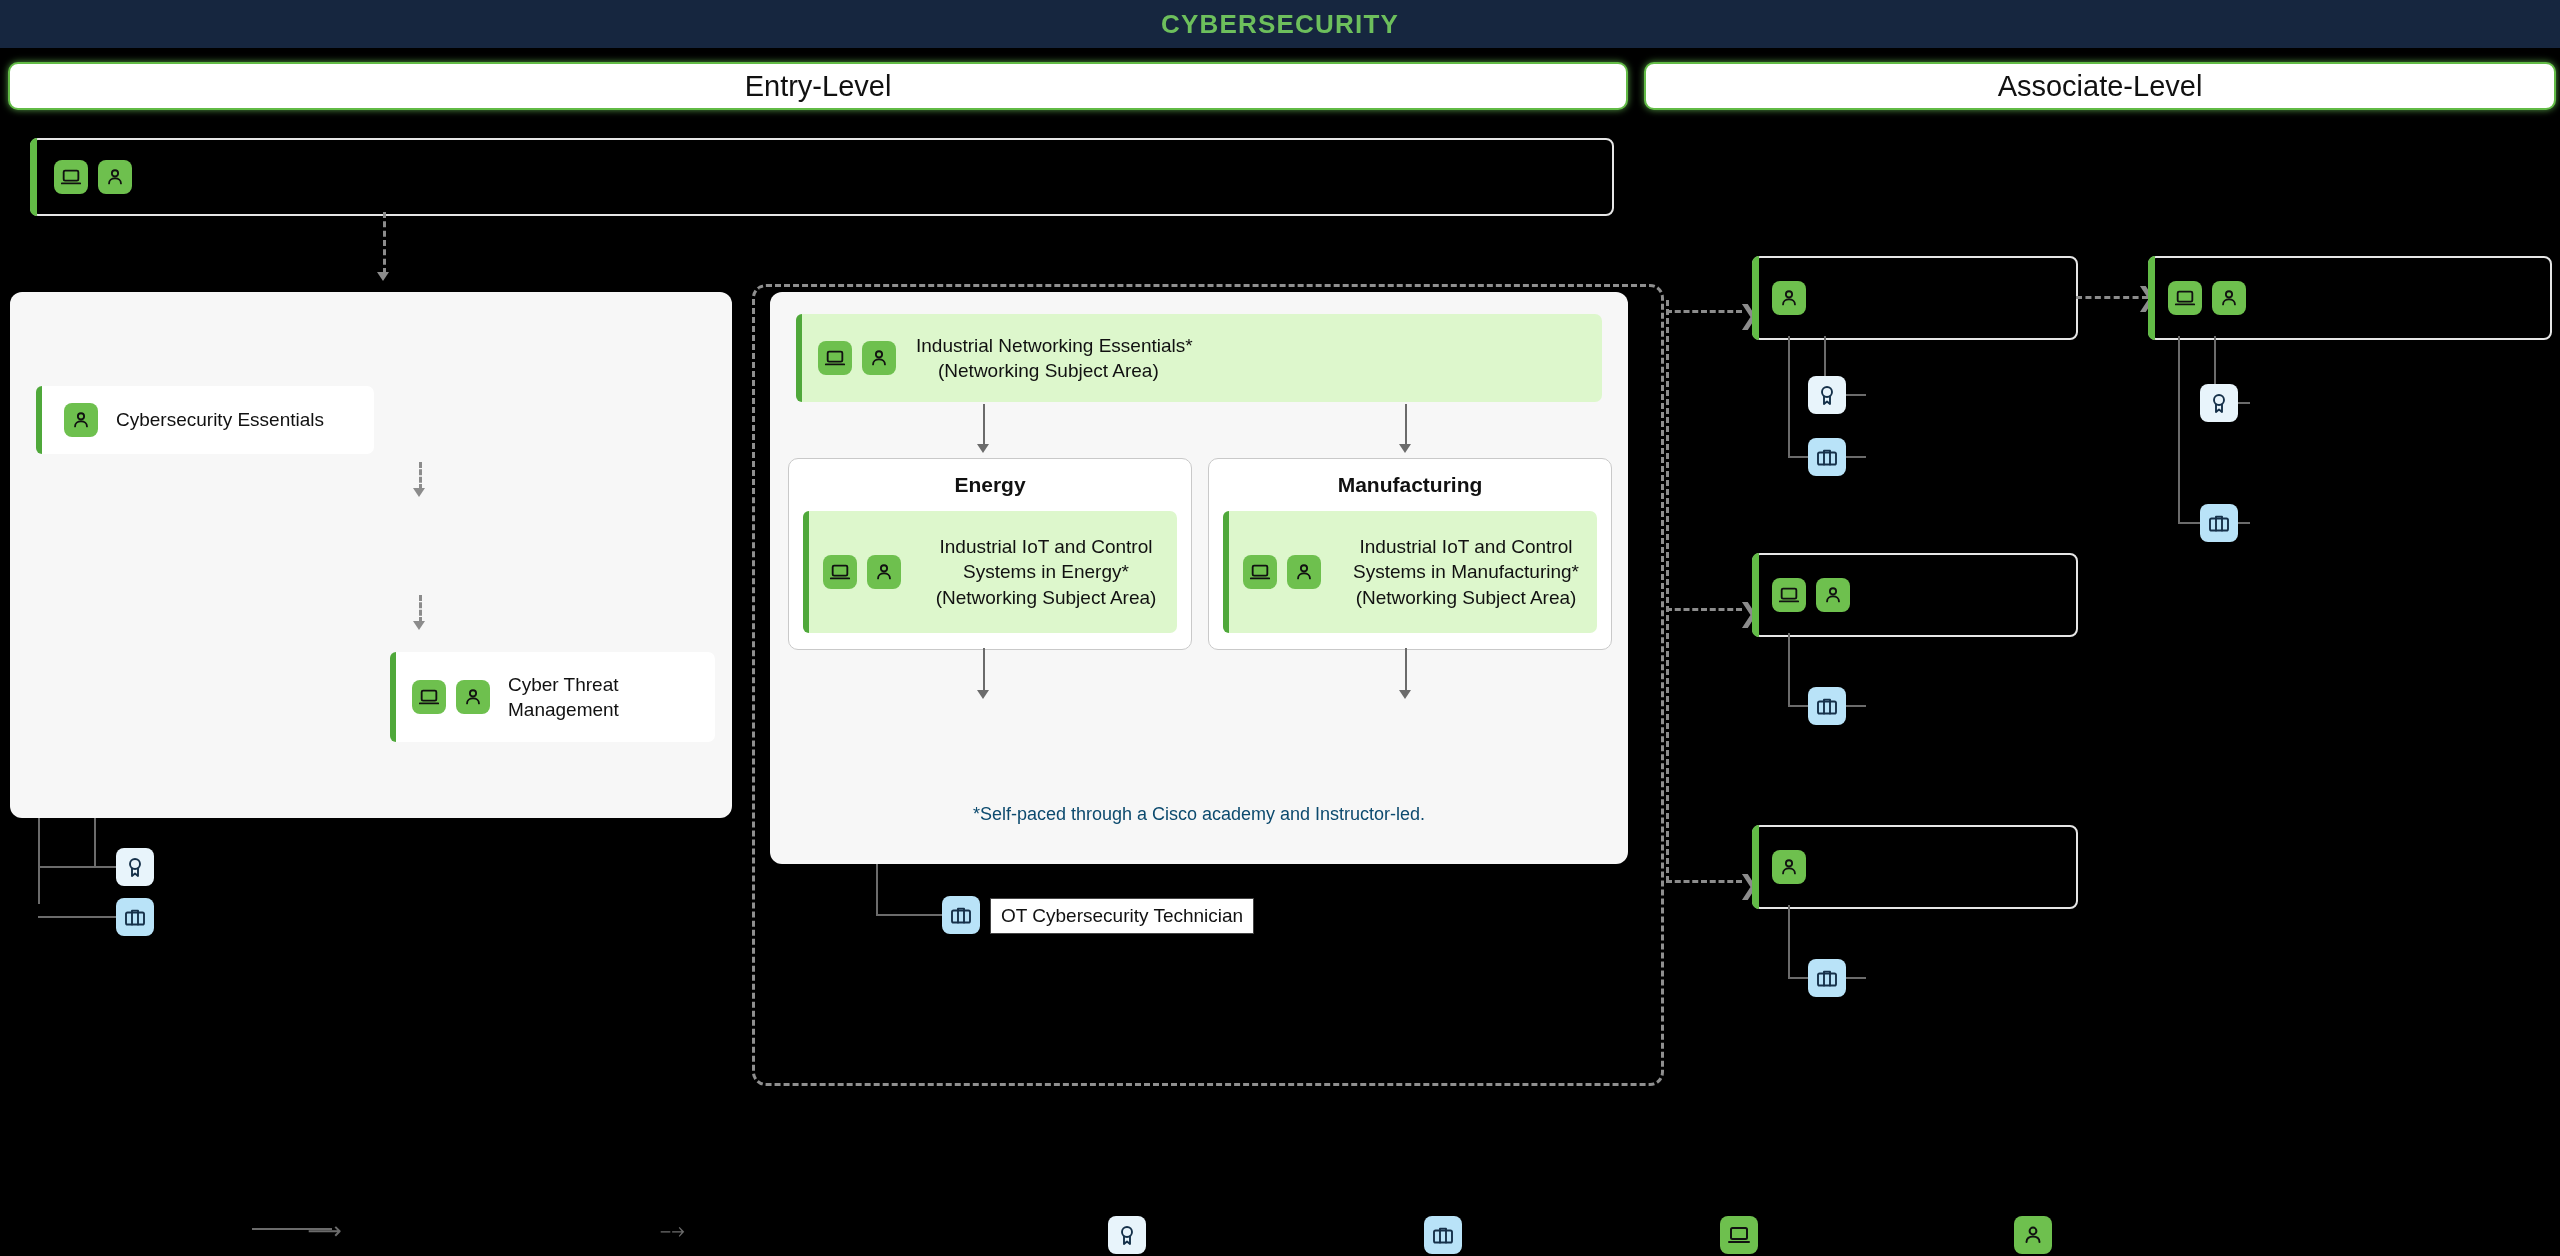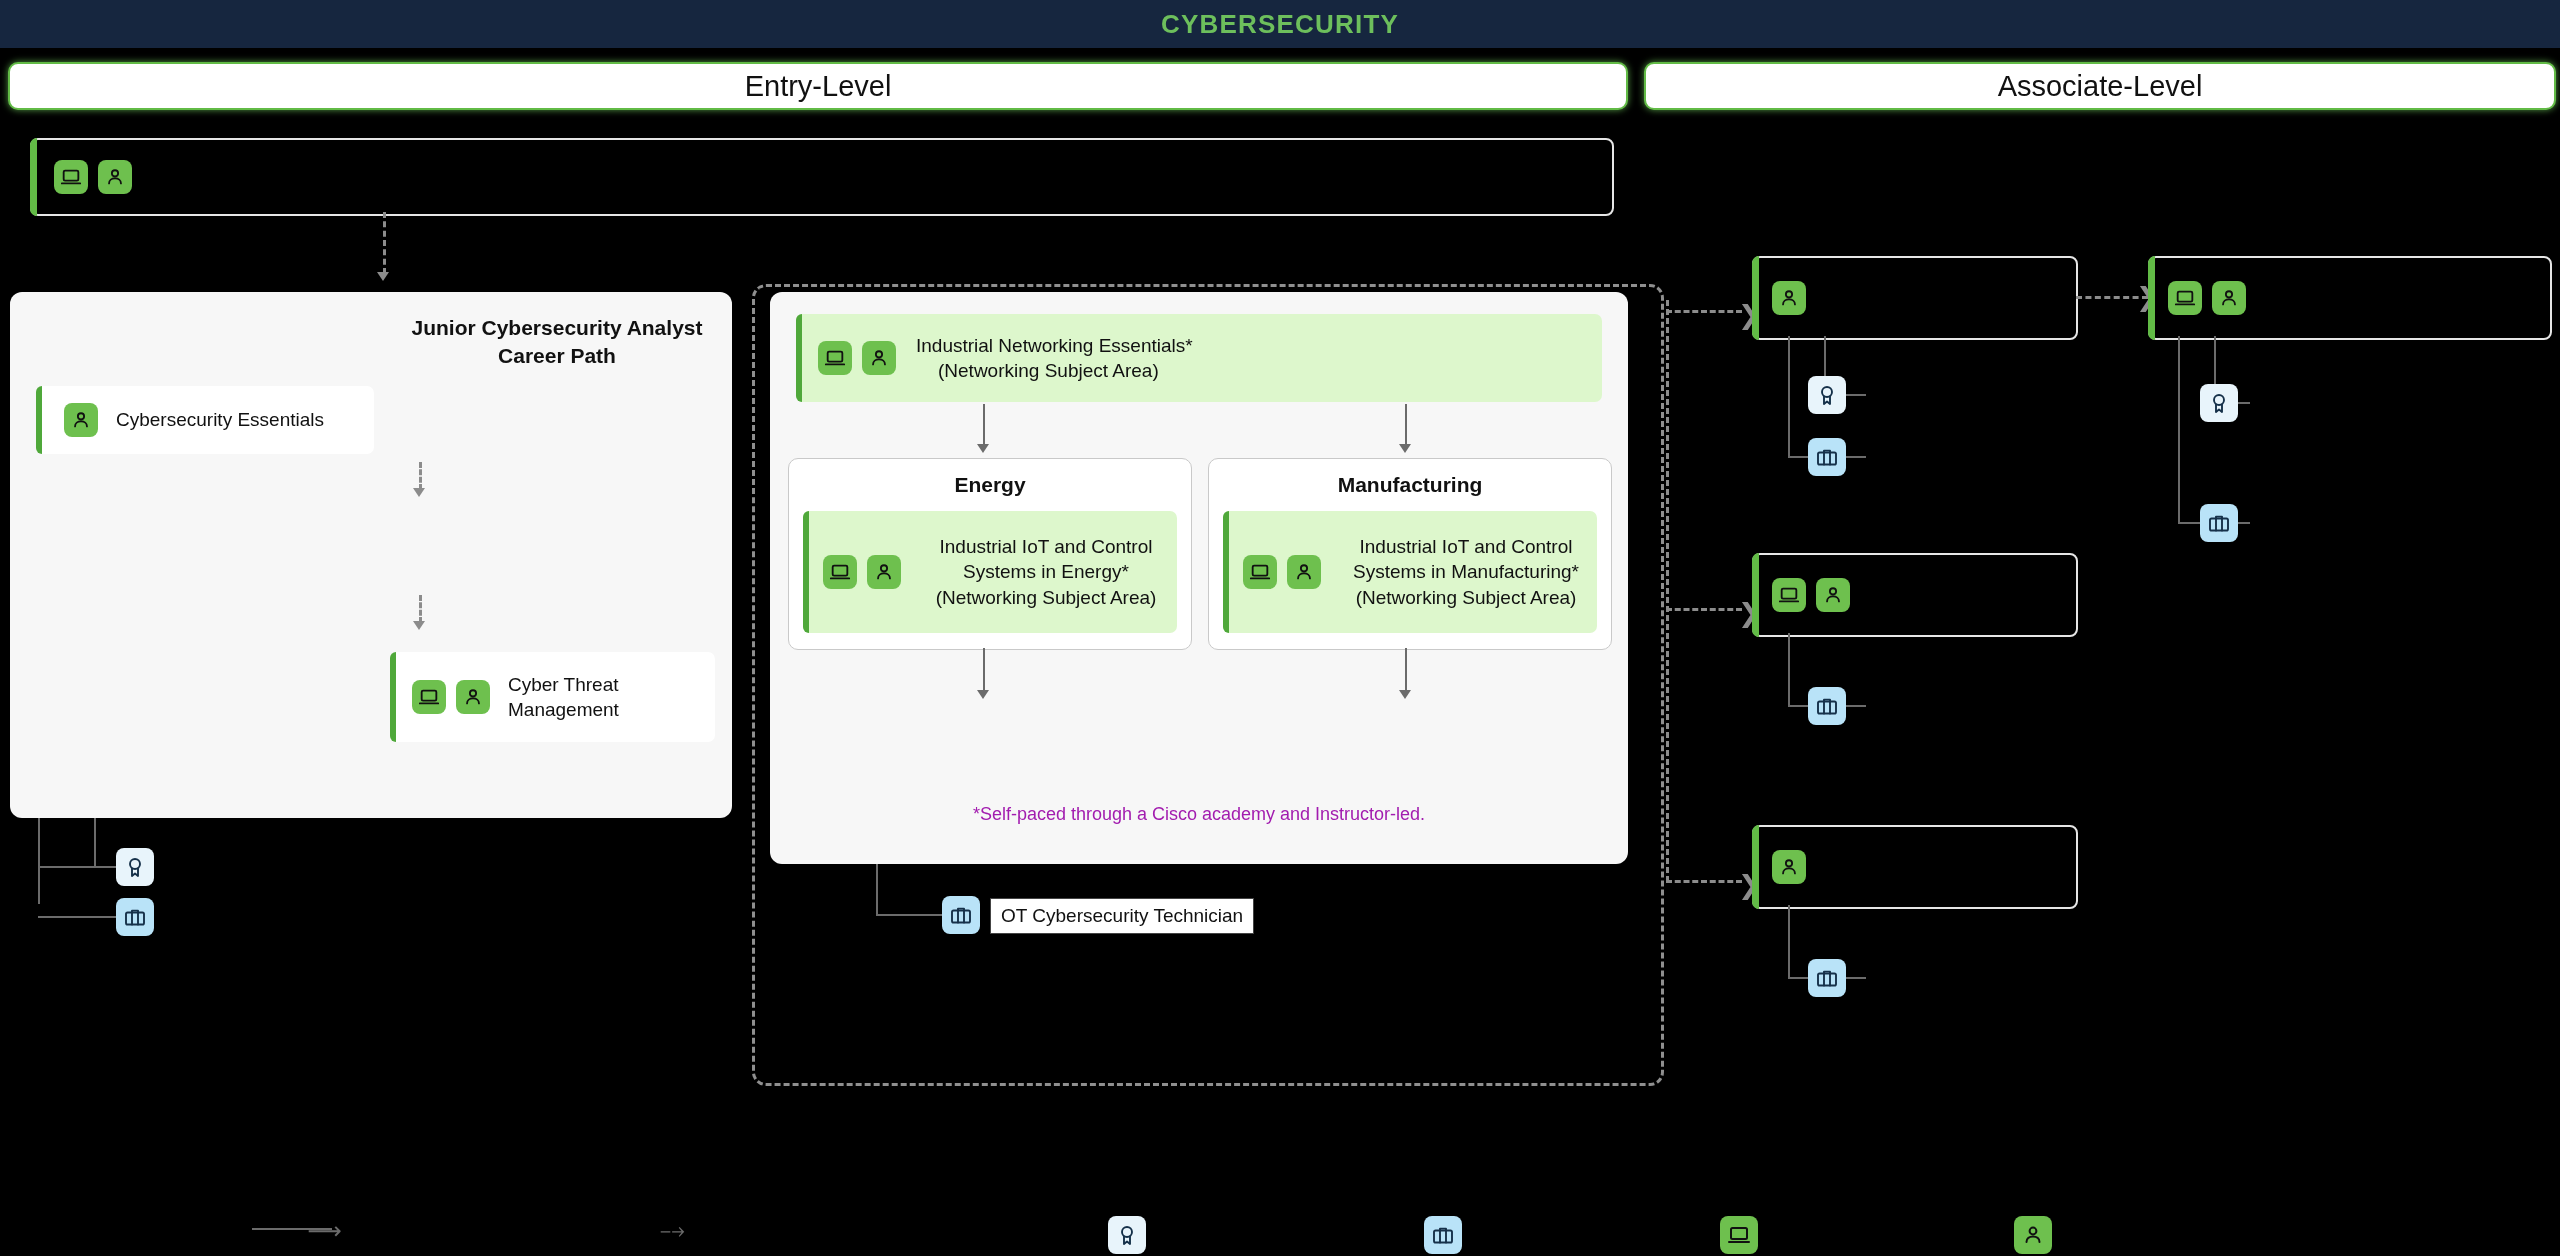--- a/index.html
+++ b/index.html
@@ -44,21 +44,21 @@
   
   .vline{position:absolute;background:#6b6b6b;width:2px;}
   .hline{position:absolute;background:#6b6b6b;height:2px;}
   .arrowhead{position:absolute;width:0;height:0;border-left:6px solid transparent;
              border-right:6px solid transparent;border-top:9px solid #6b6b6b;}
   .dashv{position:absolute;width:0;border-left:3px dashed #8c8c8c;}
   .dashh{position:absolute;height:0;border-top:3px dashed #8c8c8c;}
   .dashbox{position:absolute;border:3px dashed #8f8f8f;border-radius:14px;}
 
   .sectitle{position:absolute;font-size:21px;font-weight:bold;color:#111;text-align:center;}
-  .footnote{position:absolute;font-size:18px;color:#a21caf;text-align:center;width:100%;}
+  .footnote{position:absolute;font-size:18px;color:#0c4a6e;text-align:center;width:100%;}
 
   .joblabel{position:absolute;background:#fff;border:1px solid #444;height:34px;
             display:flex;align-items:center;padding:0 10px;font-size:19px;color:#111;}
 </style>
 </head>
 <body>
 
 <div id="titlebar">
   <span class="t">CYBERSECURITY</span>
 </div>
@@ -86,24 +86,20 @@
     </span>
   </div>
   <span style="position:absolute;left:130px;top:50%;transform:translateY(-50%);color:#fff;font-size:19px;"></span>
 </div>
 
 <div class="dashv" style="left:383px;top:212px;height:62px;"></div>
 <div class="arrowhead" style="left:377px;top:272px;border-top-color:#8c8c8c;"></div>
 
 <div class="panel" style="left:10px;top:292px;width:722px;height:526px;">
 
-  <div class="sectitle" style="left:382px;top:22px;width:330px;line-height:1.35;">
-    <div>Junior Cybersecurity Analyst</div>
-    <div>Career Path</div>
-  </div>
 
   <div class="courserow" style="left:26px;top:94px;width:338px;height:68px;">
     <span class="chip green" style="margin-left:28px;">
       <svg width="22" height="22" viewBox="0 0 24 24" fill="none" stroke="#111" stroke-width="2" stroke-linecap="round" stroke-linejoin="round">
           <circle cx="12" cy="8" r="3.4"></circle>
           <path d="M5.5 19c0-3.6 2.9-5.6 6.5-5.6s6.5 2 6.5 5.6"></path>
         </svg>
     </span>
     <span class="lbl" style="margin-left:18px;">Cybersecurity Essentials</span>
   </div>

